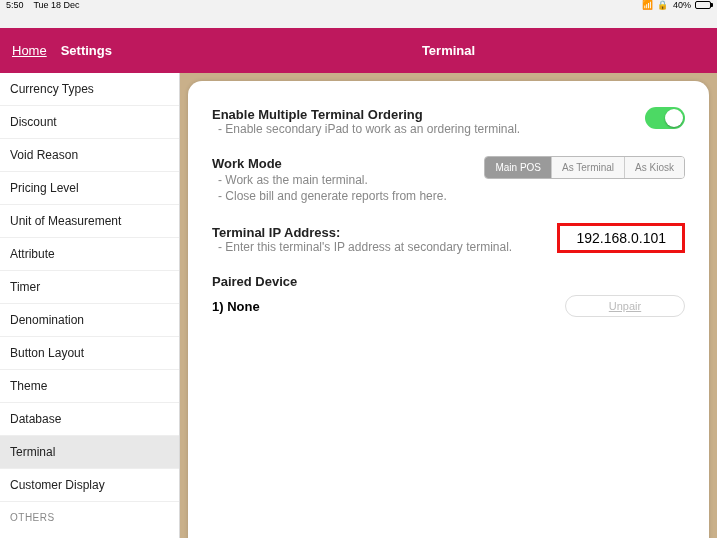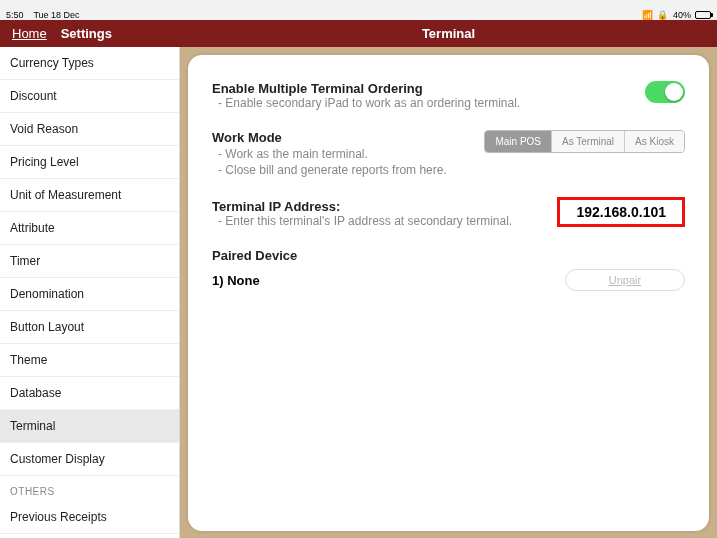--- a/index.html
+++ b/index.html
@@ -1,23 +1,23 @@
 <!DOCTYPE html>
 <html><head>
 <meta charset="utf-8">
 <style>
   * { box-sizing: border-box; margin: 0; padding: 0; }
   html, body { width: 717px; height: 538px; font-family: -apple-system, "Helvetica Neue", Arial, sans-serif; overflow: hidden; }
 
   
   .status-bar {
-    height: 20px;
+    height: 28px;
     background: #f2f2f2;
     display: flex;
-    align-items: flex-end;
+    align-items: flex-start;
     justify-content: space-between;
     font-size: 9px;
     padding: 0 6px;
     color: #000;
   }
   .status-right { display: flex; align-items: center; gap: 4px; }
   .battery {
     width: 16px; height: 8px;
     border: 1px solid #000;
     border-radius: 2px;
@@ -25,22 +25,22 @@
   }
   .battery::after {
     content: "";
     position: absolute; right: -3px; top: 1px;
     width: 2px; height: 4px; background: #000; border-radius: 0 1px 1px 0;
   }
   .battery-fill { background:#000; height:100%; width:40%; }
 
   
   .nav-bar {
-    height: 27px;
-    background: #7f1d1d;
+    height: 45px;
+    background: #be185d;
     display: flex;
     align-items: center;
     position: relative;
   }
   .nav-left {
     display: flex; align-items: center; gap: 14px;
     padding-left: 12px;
     font-size: 13px;
     color: #fff;
   }
@@ -143,21 +143,21 @@
   }
   .segmented div:first-child { border-left: none; text-align: right; }
   .segmented div.active { background: #9a9a9a; color: #fff; }
 
   
   .ip-box {
     position: absolute; right: 0; top: -2px;
     border: 3px solid #e11;
     padding: 4px 16px;
     font-size: 14px;
-    font-weight: 700;
+    font-weight: 400;
     color: #000;
   }
 
   
   .paired-row { display:flex; align-items:center; justify-content:space-between; margin-top:6px;}
   .paired-item { font-weight:700; font-size:13px; }
   .unpair-btn {
     width: 120px;
     text-align:center;
     font-size: 11px;

